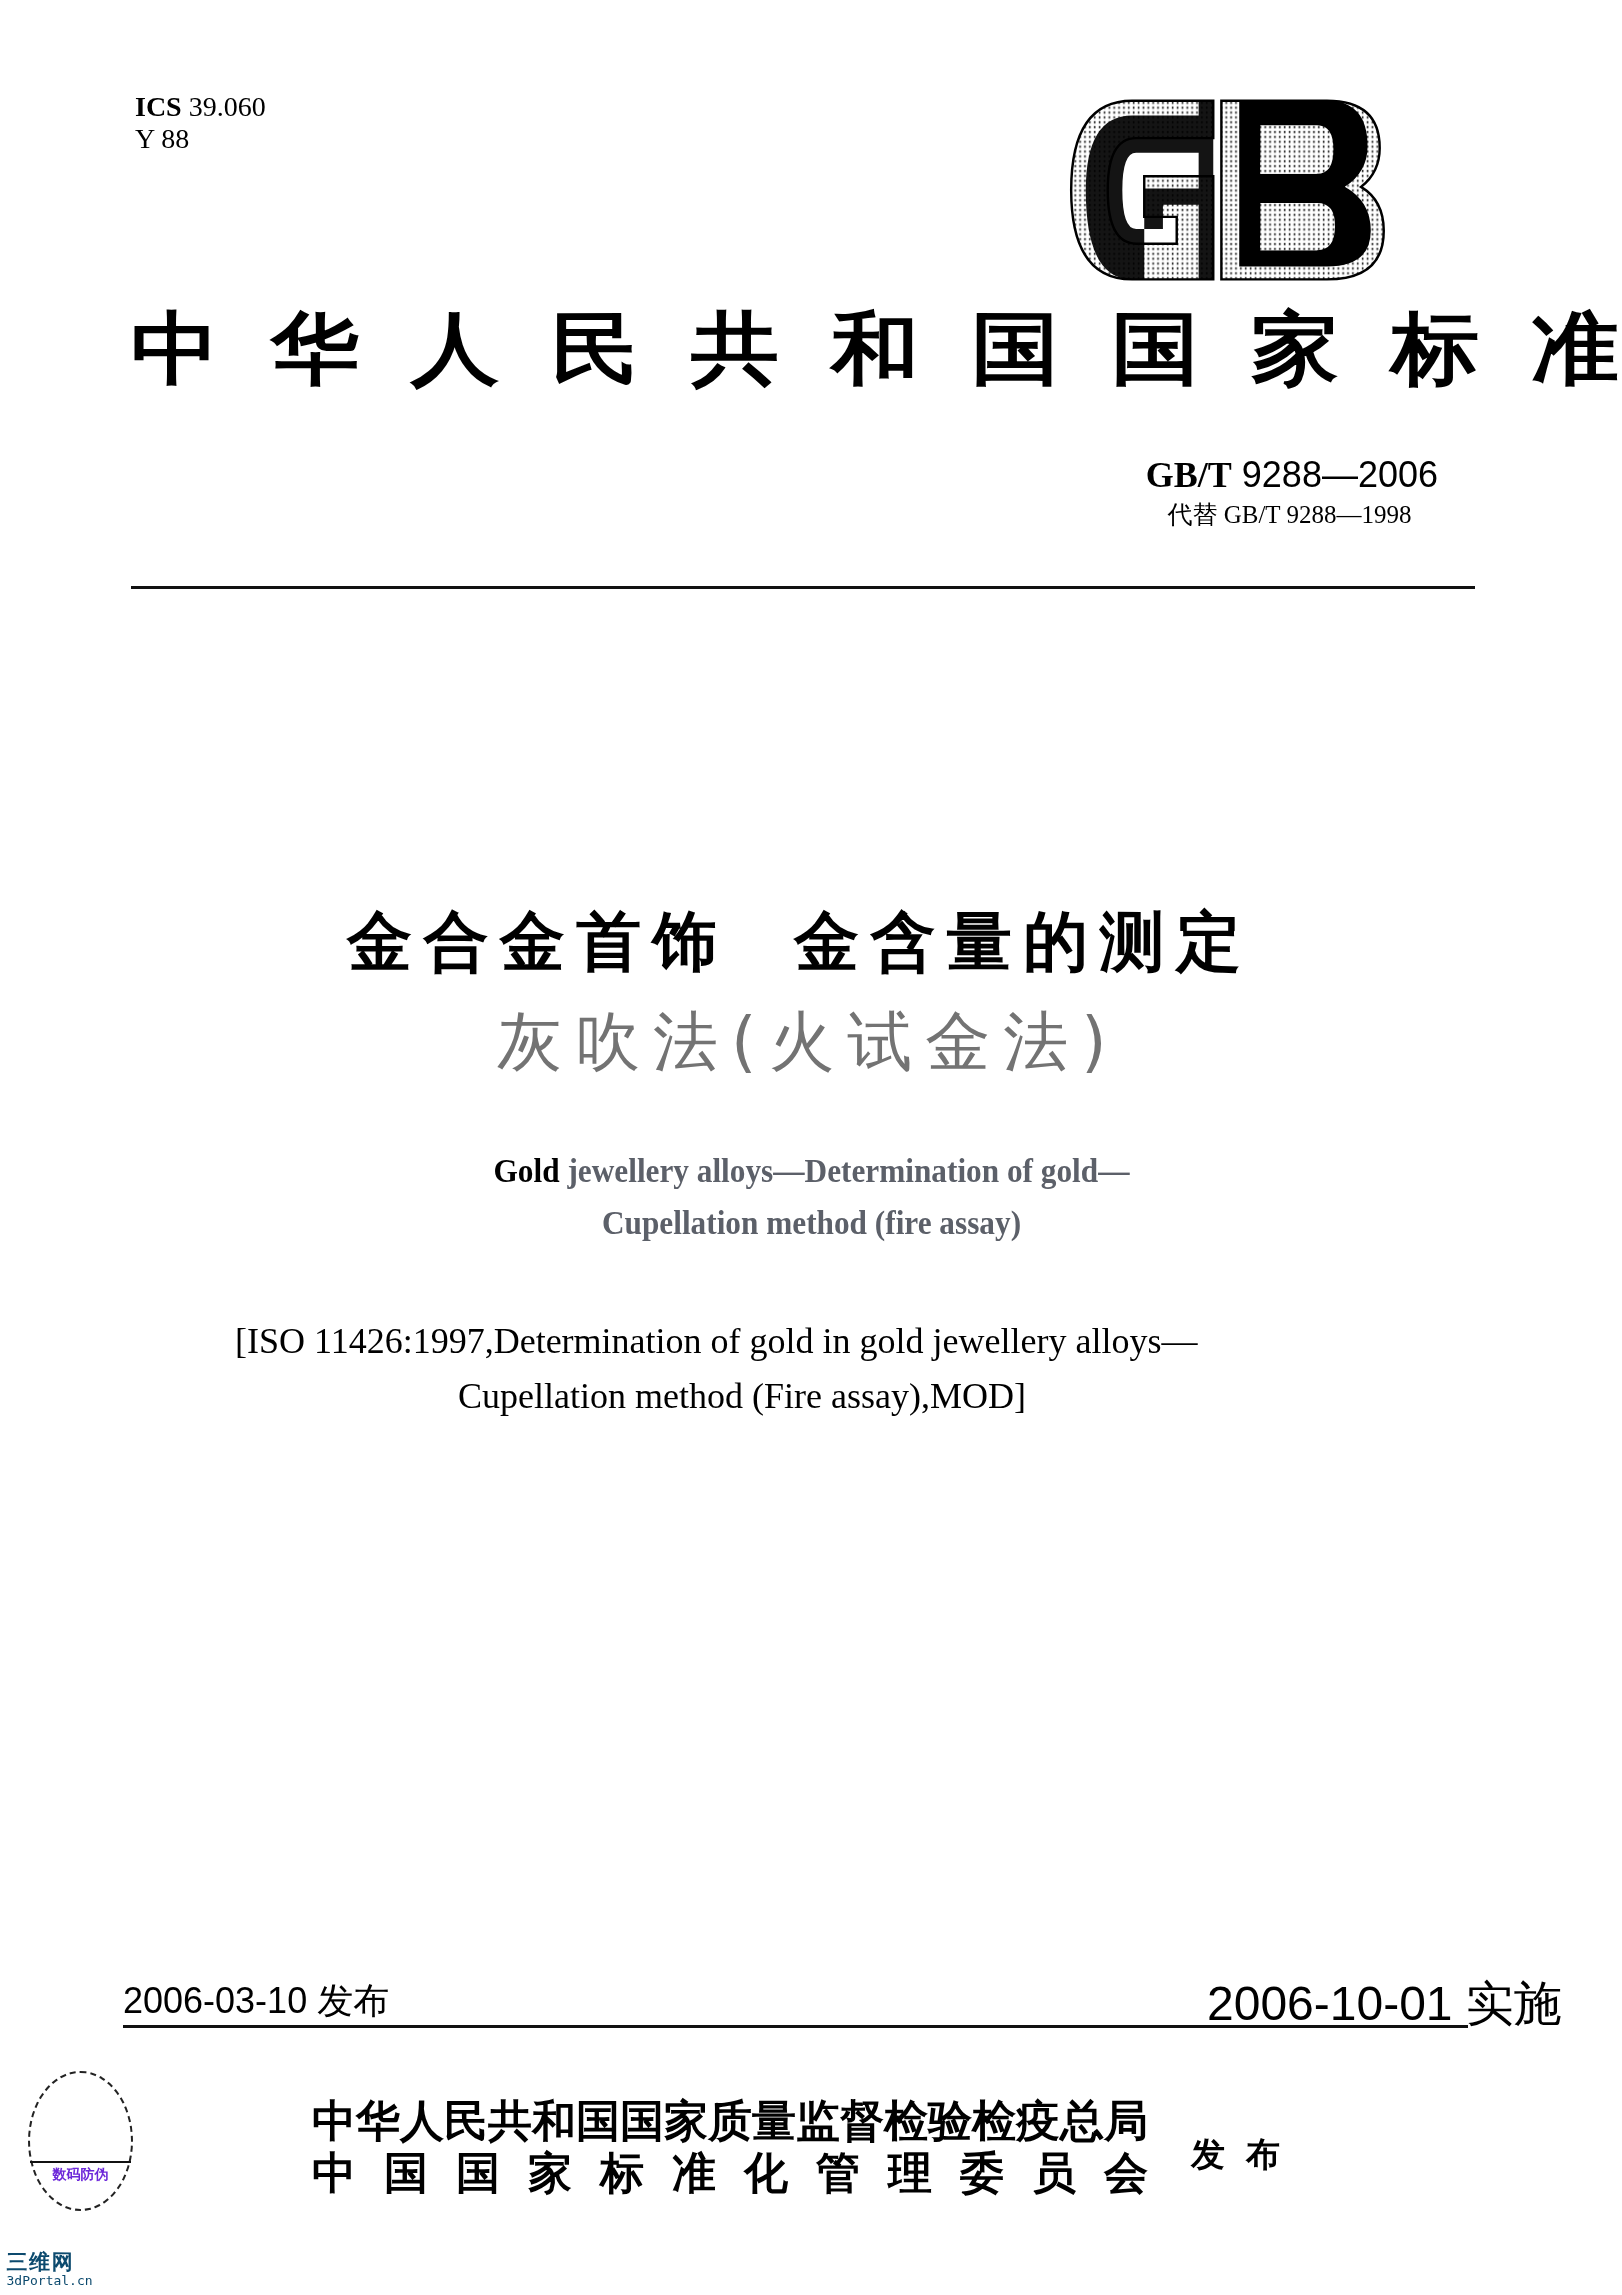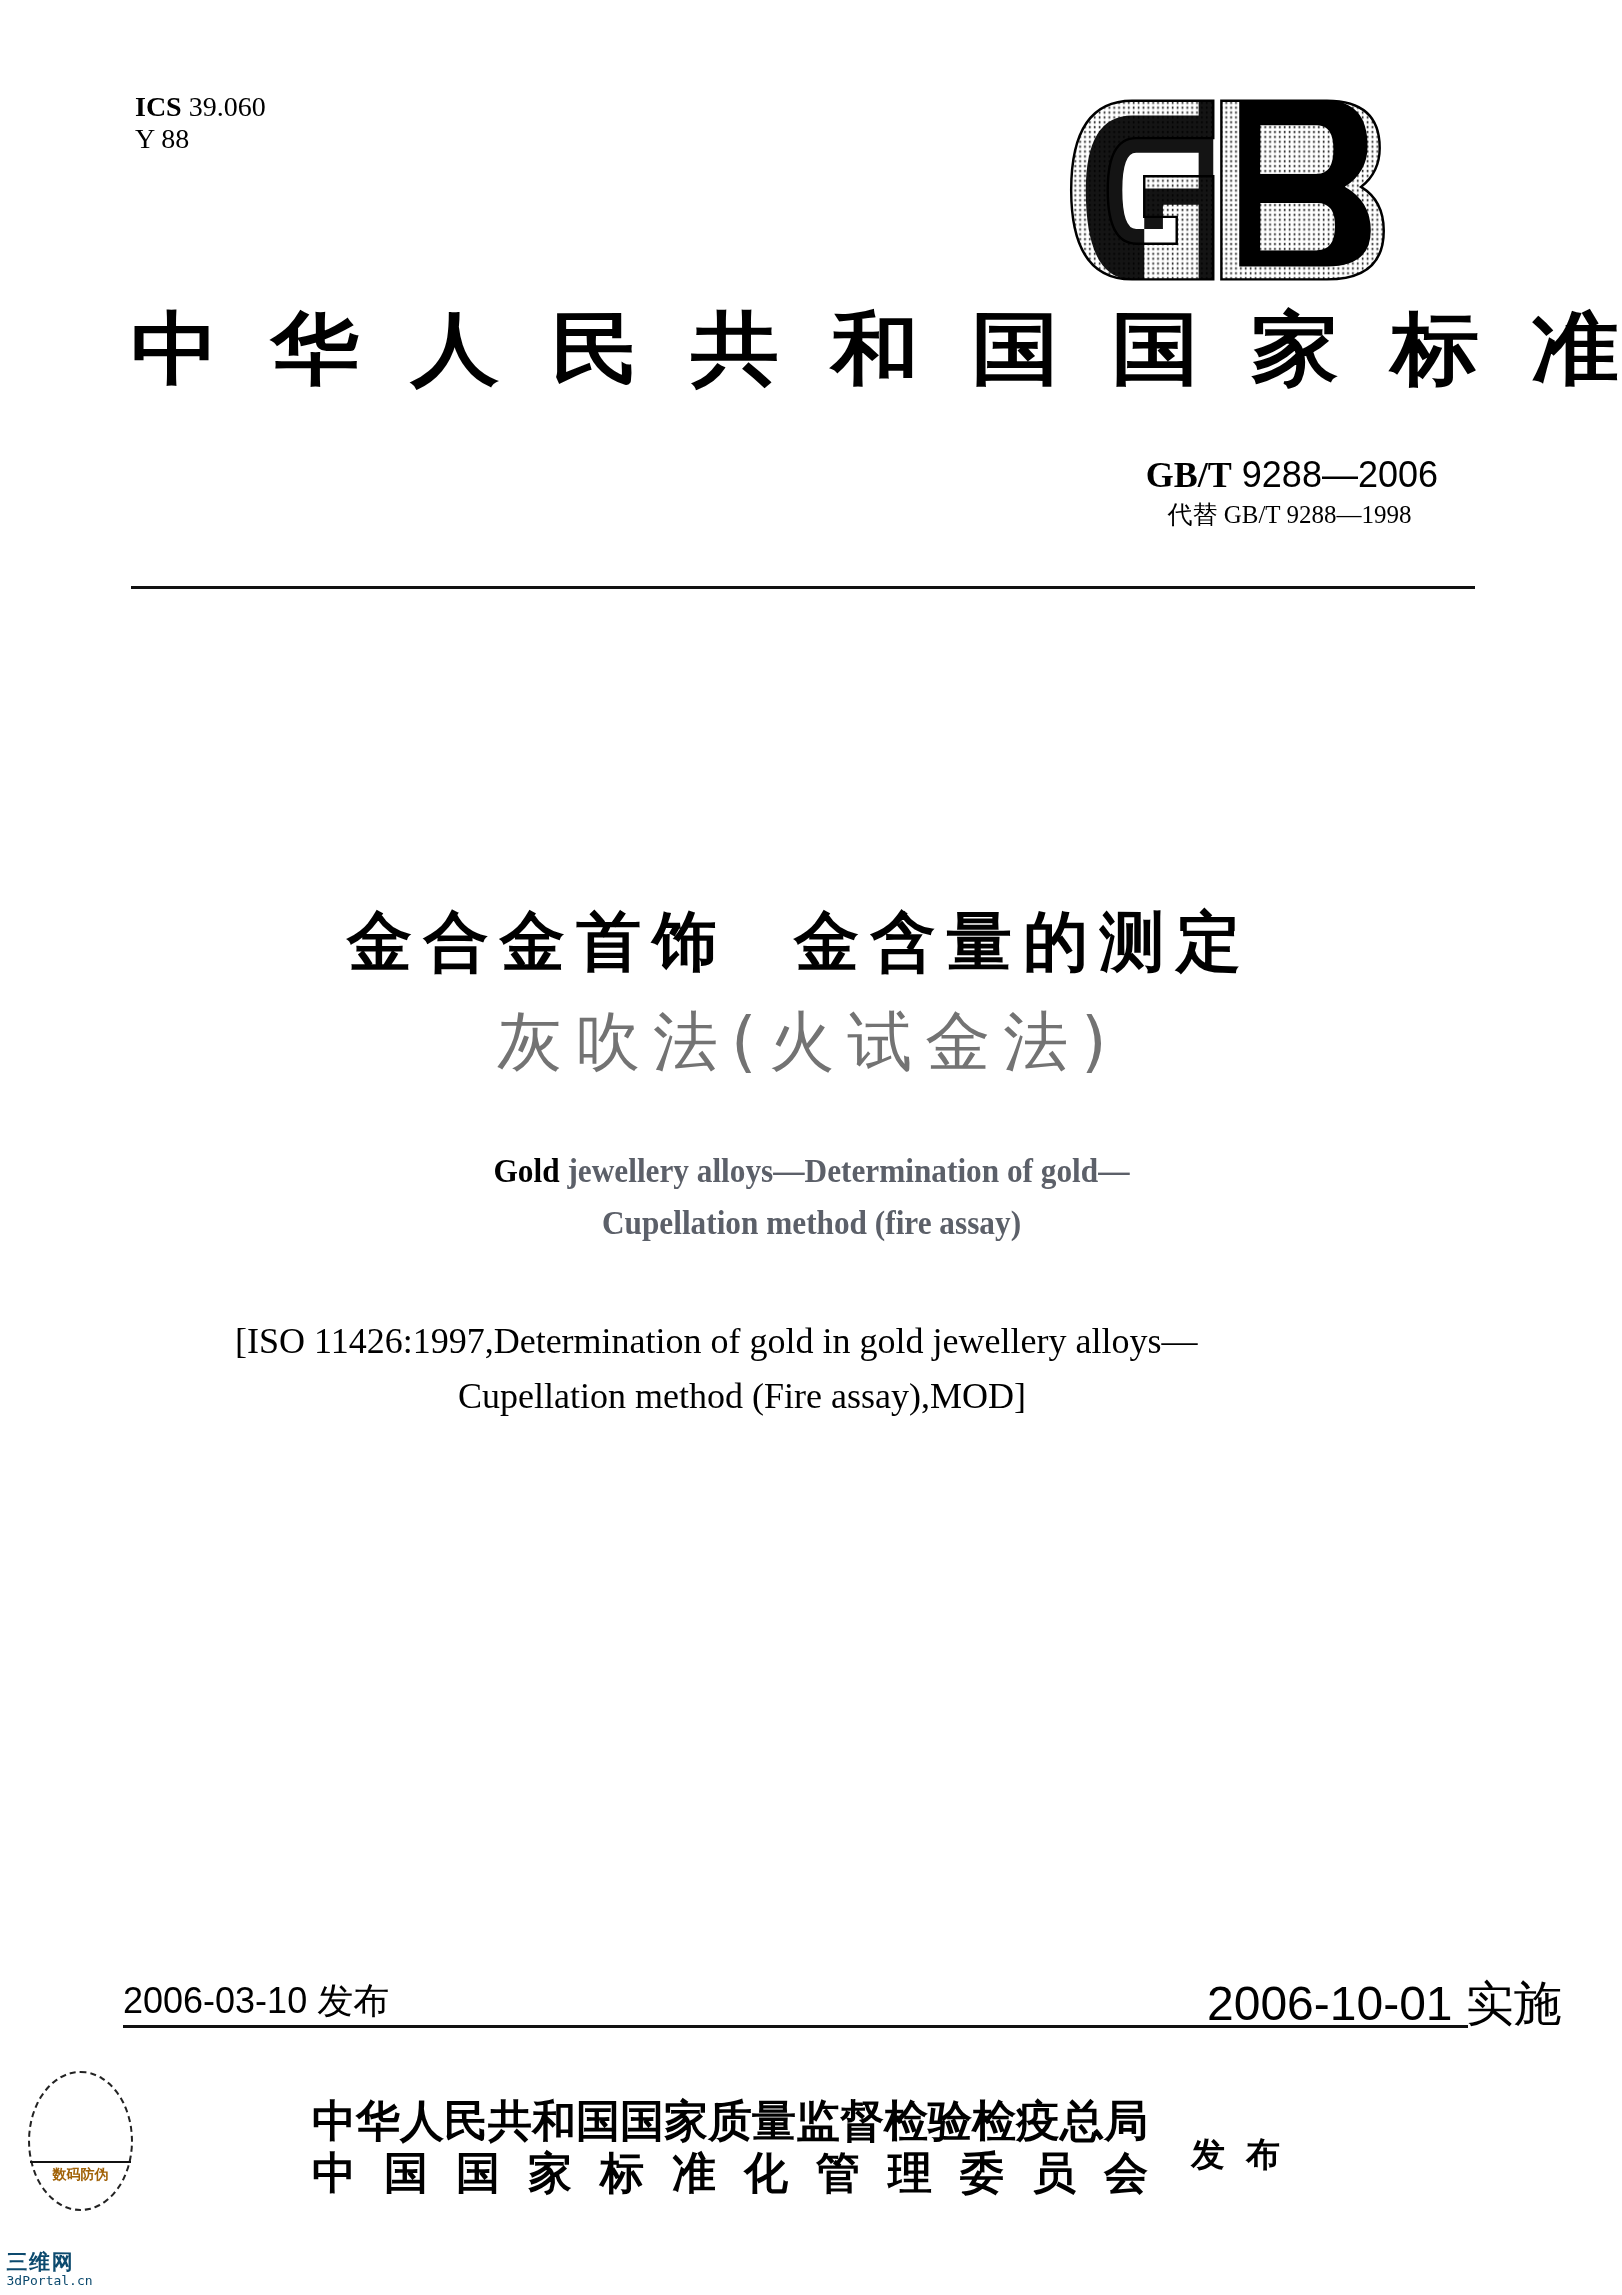--- a/index.html
+++ b/index.html
@@ -33,21 +33,21 @@
   .iso { font-family: "Liberation Serif", serif; font-size: 36px; line-height: 41px; color: #000; }
   .iso-1 { left: 235px; top: 1321px; }
   .iso-2 { left: 458px; top: 1376px; }
 
   .date-issue { left: 123px; top: 1980px; font-family: "Liberation Sans", sans-serif; font-size: 36px; line-height: 41px; }
   .date-impl { left: 1199px; top: 1983px; font-family: "Liberation Sans", sans-serif; font-size: 48px; line-height: 41px; margin-left: 8px; }
   .rule-bottom { left: 123px; top: 2025px; width: 1345px; height: 3.2px; }
 
   .stamp { left: 28px; top: 2071px; width: 101px; height: 136px; border: 2.4px dashed #222; border-radius: 50%; }
   .stamp-bar { position: absolute; left: 0; right: 0; top: 88px; height: 2.4px; background: #111; }
-  .stamp-label { position: absolute; left: 0; right: 0; top: 93px; text-align: center; font-family: "DejaVu Sans", sans-serif; font-weight: bold; font-size: 14px; color: #a16207; }
+  .stamp-label { position: absolute; left: 0; right: 0; top: 93px; text-align: center; font-family: "DejaVu Sans", sans-serif; font-weight: bold; font-size: 14px; color: #6d28d9; }
 
   .pub { left: 312px; font-family: "DejaVu Serif", serif; font-weight: bold; font-size: 44px; line-height: 47px; }
   .pub-1 { top: 2097px; letter-spacing: 0px; transform: scaleX(1.0); transform-origin: left top; }
   .pub-2 { top: 2149px; letter-spacing: 28px; }
   .pub-suffix { left: 1191px; top: 2132px; font-family: "DejaVu Sans", sans-serif; font-weight: bold; font-size: 34px; letter-spacing: 21px; }
 
   .watermark { left: 6.5px; top: 2251px; color: #0c4a6e; }
   .watermark .wm-cn { font-family: "DejaVu Sans", sans-serif; font-weight: bold; font-size: 21px; line-height: 23px; letter-spacing: 1.6px; }
   .watermark .wm-en { font-family: "DejaVu Sans Mono", monospace; font-size: 13px; line-height: 14.6px; }
 </style>

